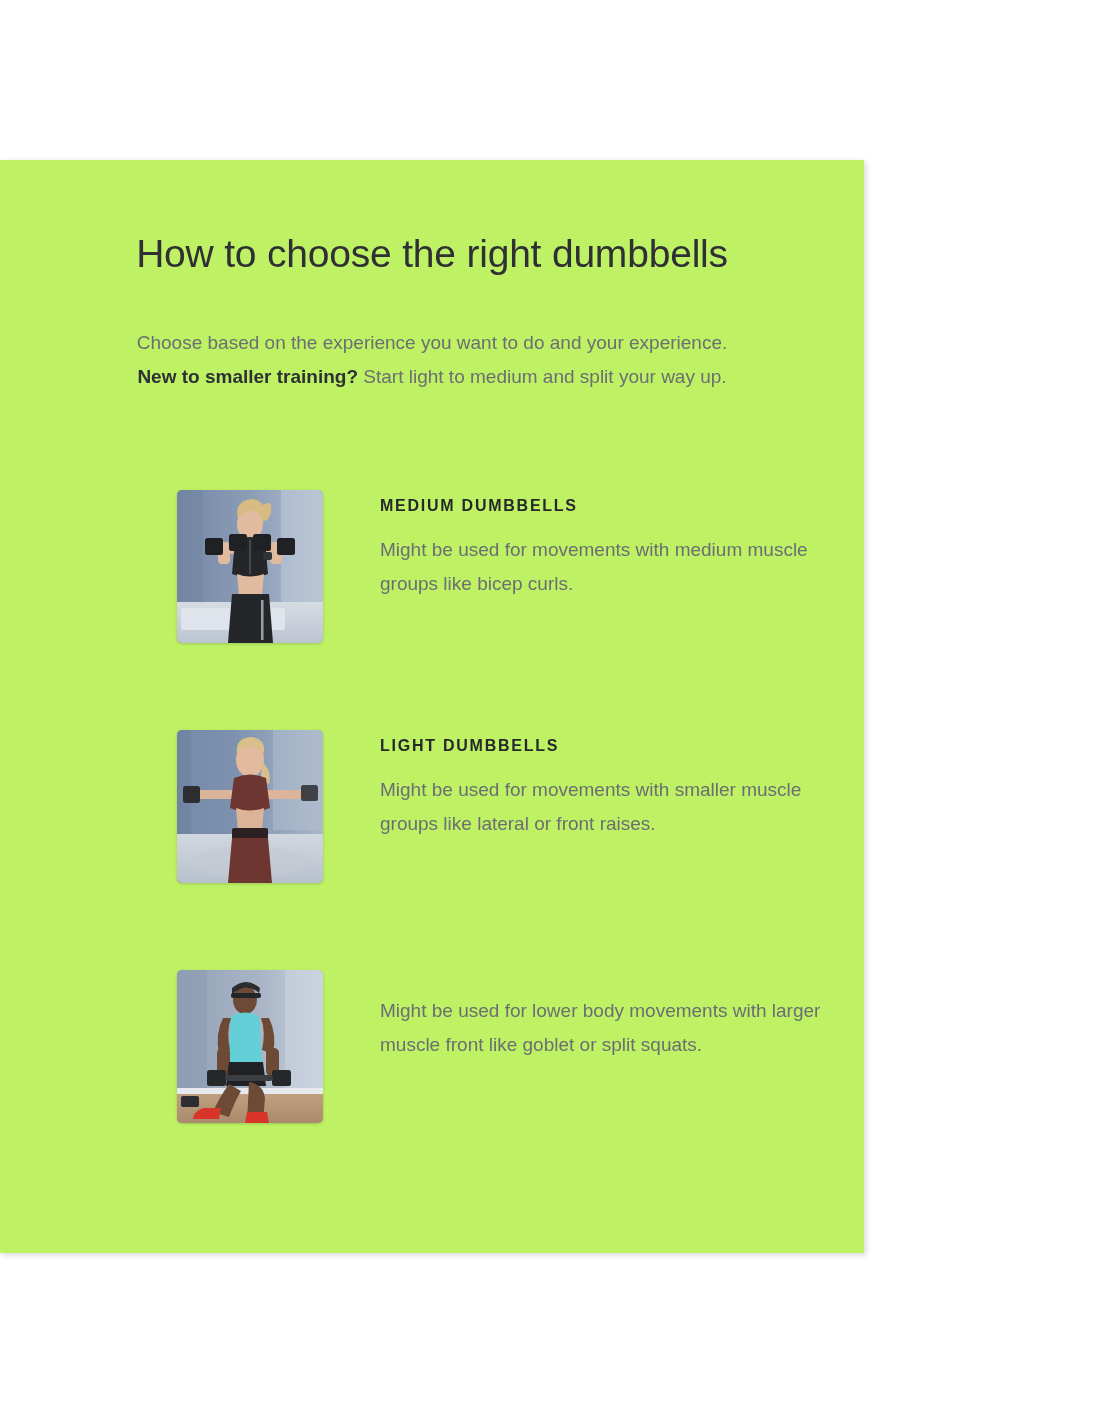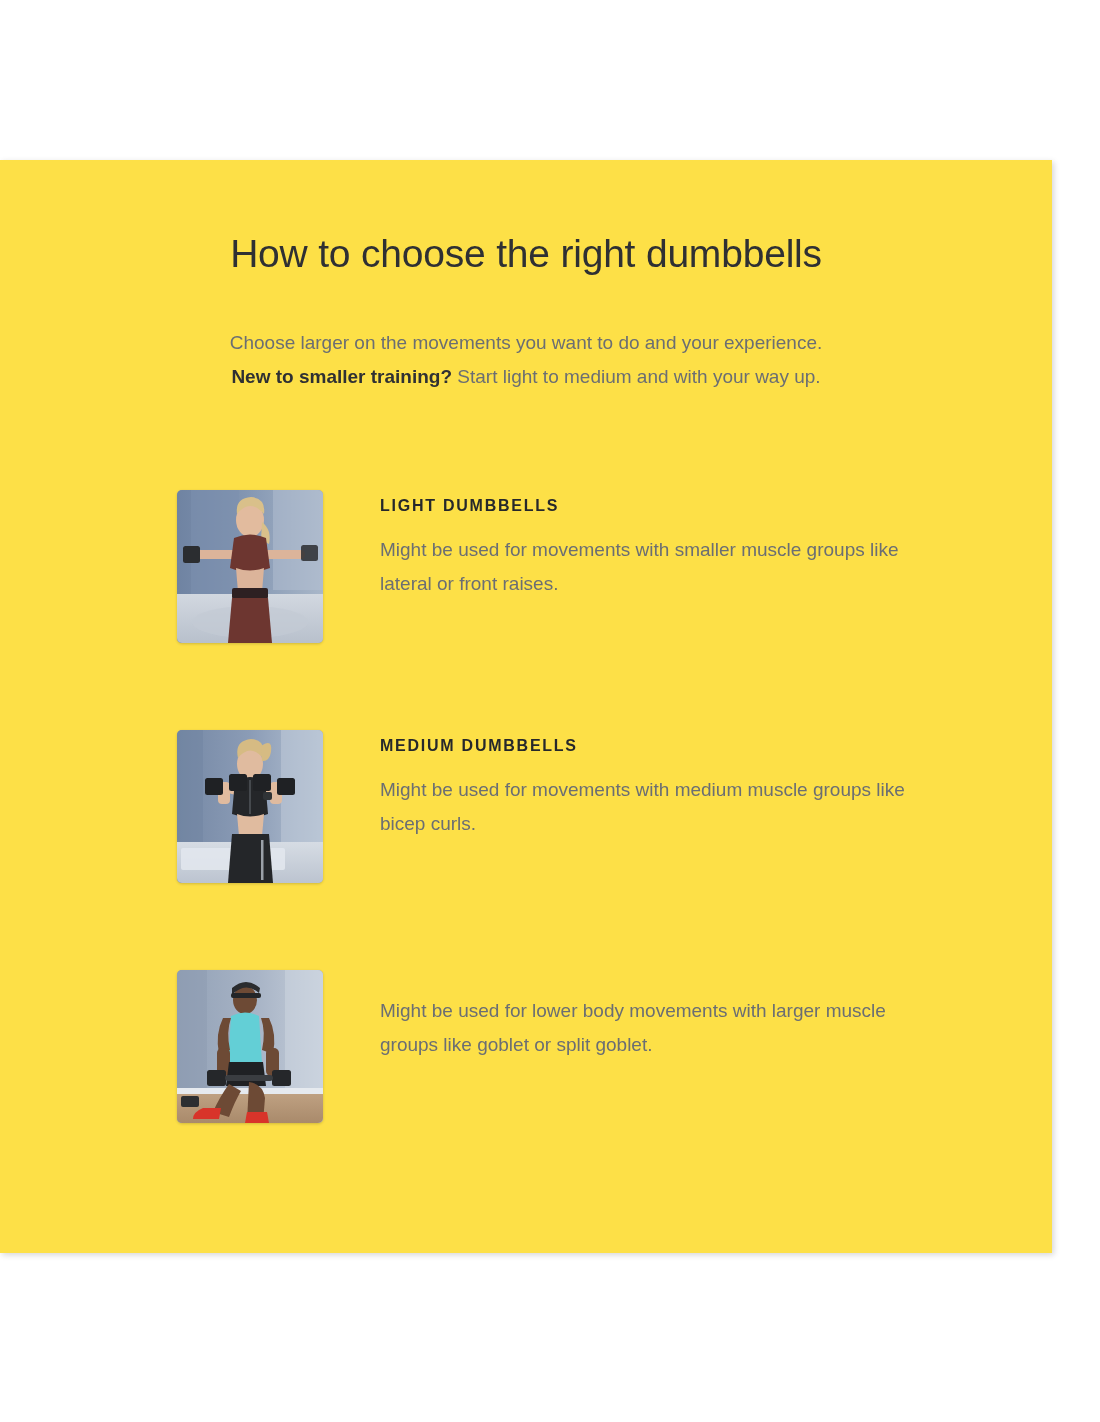--- a/index.html
+++ b/index.html
@@ -20,23 +20,23 @@
     position: relative;
     width: 1100px;
     height: 1422px;
     background: #ffffff;
   }
 
   #panel {
     position: absolute;
     left: 0;
     top: 160px;
-    width: 1052px;
+    width: 864px;
     height: 1093px;
-    background: #fde047;
+    background: #bef264;
     box-shadow: 2px 2px 6px rgba(0,0,0,0.16);
     overflow: hidden;
   }
 
   
   .section-header {
     text-align: center;
     padding-top: 72px;
   }
 
@@ -121,26 +121,77 @@
 <body>
 
 <div id="page">
 
   <div id="panel">
 
     <div class="section-header">
       <h1 class="page-title">How to choose the right dumbbells</h1>
 
       <div class="subtitle-block">
-        <span class="subtitle-line">Choose larger on the movements you want to do and your experience.</span>
-        <span class="subtitle-line"><span class="subtitle-strong">New to smaller training?</span><span> Start light to medium and with your way up.</span></span>
+        <span class="subtitle-line">Choose based on the experience you want to do and your experience.</span>
+        <span class="subtitle-line"><span class="subtitle-strong">New to smaller training?</span><span> Start light to medium and split your way up.</span></span>
       </div>
     </div>
 
     <div class="items">
+
+      <div class="item-row">
+        <div class="thumb">
+          <svg viewBox="0 0 146 153" xmlns="http://www.w3.org/2000/svg">
+            <defs>
+              <linearGradient id="w2" x1="0" y1="0" x2="1" y2="0">
+                <stop offset="0" stop-color="#7588a5"></stop>
+                <stop offset="0.5" stop-color="#8b9cb6"></stop>
+                <stop offset="1" stop-color="#b4c1d2"></stop>
+              </linearGradient>
+              <linearGradient id="f2" x1="0" y1="0" x2="0" y2="1">
+                <stop offset="0" stop-color="#d6dce4"></stop>
+                <stop offset="1" stop-color="#bcc4d0"></stop>
+              </linearGradient>
+            </defs>
+            <rect x="0" y="0" width="146" height="153" fill="url(#w2)"></rect>
+            <rect x="104" y="0" width="42" height="118" fill="#c0cbd9" opacity="0.55"></rect>
+            <rect x="0" y="0" width="26" height="120" fill="#6f82a0" opacity="0.45"></rect>
+            <rect x="0" y="112" width="146" height="41" fill="url(#f2)"></rect>
+            <rect x="4" y="118" width="104" height="22" rx="2" fill="#e3e8ee" opacity="0.85"></rect>
+
+            <ellipse cx="73" cy="34" rx="13" ry="16" fill="#e0bb9f"></ellipse>
+            <path d="M61 28 q12 -15 25 0 q4 -18 -12 -19 q-17 2 -13 19z" fill="#d6bb83"></path>
+            <path d="M84 16 q12 -8 10 6 q-2 10 -9 9z" fill="#d6bb83"></path>
+
+            <path d="M48 60 q6 -12 16 -10 l2 14 q-10 3 -18 -4z" fill="#e0bb9f"></path>
+            <path d="M98 60 q-6 -12 -16 -10 l-2 14 q10 3 18 -4z" fill="#e0bb9f"></path>
+            <rect x="41" y="52" width="12" height="22" rx="4" fill="#e0bb9f"></rect>
+            <rect x="93" y="52" width="12" height="22" rx="4" fill="#e0bb9f"></rect>
+
+            <path d="M58 50 q15 -6 30 0 l3 34 q-18 7 -36 0z" fill="#242629"></path>
+            <line x1="73" y1="50" x2="73" y2="84" stroke="#55595e" stroke-width="1.4"></line>
+
+            <path d="M60 84 q13 5 27 0 l-2 22 q-12 4 -23 0z" fill="#e0bb9f"></path>
+
+            <path d="M55 104 h37 l4 49 h-45z" fill="#242629"></path>
+            <rect x="84" y="110" width="2.5" height="40" fill="#9aa0a8"></rect>
+
+            <rect x="28" y="48" width="18" height="17" rx="2.5" fill="#1f2124"></rect>
+            <rect x="52" y="44" width="18" height="17" rx="2.5" fill="#1f2124"></rect>
+            <rect x="76" y="44" width="18" height="17" rx="2.5" fill="#1f2124"></rect>
+            <rect x="100" y="48" width="18" height="17" rx="2.5" fill="#1f2124"></rect>
+
+            <rect x="86" y="62" width="9" height="8" rx="2" fill="#2f3336"></rect>
+          </svg>
+        </div>
+        <div class="item-text">
+          <h3 class="item-title">MEDIUM DUMBBELLS</h3>
+          <p class="item-desc">Might be used for movements with medium muscle groups like bicep curls.</p>
+        </div>
+      </div>
 
       <div class="item-row">
         <div class="thumb">
           <svg viewBox="0 0 146 153" xmlns="http://www.w3.org/2000/svg">
             <defs>
               <linearGradient id="w1" x1="0" y1="0" x2="1" y2="0">
                 <stop offset="0" stop-color="#6f83a2"></stop>
                 <stop offset="0.45" stop-color="#8295b1"></stop>
                 <stop offset="1" stop-color="#a9b7c9"></stop>
               </linearGradient>
@@ -176,71 +227,20 @@
         <div class="item-text">
           <h3 class="item-title">LIGHT DUMBBELLS</h3>
           <p class="item-desc">Might be used for movements with smaller muscle groups like lateral or front raises.</p>
         </div>
       </div>
 
       <div class="item-row">
         <div class="thumb">
           <svg viewBox="0 0 146 153" xmlns="http://www.w3.org/2000/svg">
             <defs>
-              <linearGradient id="w2" x1="0" y1="0" x2="1" y2="0">
-                <stop offset="0" stop-color="#7588a5"></stop>
-                <stop offset="0.5" stop-color="#8b9cb6"></stop>
-                <stop offset="1" stop-color="#b4c1d2"></stop>
-              </linearGradient>
-              <linearGradient id="f2" x1="0" y1="0" x2="0" y2="1">
-                <stop offset="0" stop-color="#d6dce4"></stop>
-                <stop offset="1" stop-color="#bcc4d0"></stop>
-              </linearGradient>
-            </defs>
-            <rect x="0" y="0" width="146" height="153" fill="url(#w2)"></rect>
-            <rect x="104" y="0" width="42" height="118" fill="#c0cbd9" opacity="0.55"></rect>
-            <rect x="0" y="0" width="26" height="120" fill="#6f82a0" opacity="0.45"></rect>
-            <rect x="0" y="112" width="146" height="41" fill="url(#f2)"></rect>
-            <rect x="4" y="118" width="104" height="22" rx="2" fill="#e3e8ee" opacity="0.85"></rect>
-
-            <ellipse cx="73" cy="34" rx="13" ry="16" fill="#e0bb9f"></ellipse>
-            <path d="M61 28 q12 -15 25 0 q4 -18 -12 -19 q-17 2 -13 19z" fill="#d6bb83"></path>
-            <path d="M84 16 q12 -8 10 6 q-2 10 -9 9z" fill="#d6bb83"></path>
-
-            <path d="M48 60 q6 -12 16 -10 l2 14 q-10 3 -18 -4z" fill="#e0bb9f"></path>
-            <path d="M98 60 q-6 -12 -16 -10 l-2 14 q10 3 18 -4z" fill="#e0bb9f"></path>
-            <rect x="41" y="52" width="12" height="22" rx="4" fill="#e0bb9f"></rect>
-            <rect x="93" y="52" width="12" height="22" rx="4" fill="#e0bb9f"></rect>
-
-            <path d="M58 50 q15 -6 30 0 l3 34 q-18 7 -36 0z" fill="#242629"></path>
-            <line x1="73" y1="50" x2="73" y2="84" stroke="#55595e" stroke-width="1.4"></line>
-
-            <path d="M60 84 q13 5 27 0 l-2 22 q-12 4 -23 0z" fill="#e0bb9f"></path>
-
-            <path d="M55 104 h37 l4 49 h-45z" fill="#242629"></path>
-            <rect x="84" y="110" width="2.5" height="40" fill="#9aa0a8"></rect>
-
-            <rect x="28" y="48" width="18" height="17" rx="2.5" fill="#1f2124"></rect>
-            <rect x="52" y="44" width="18" height="17" rx="2.5" fill="#1f2124"></rect>
-            <rect x="76" y="44" width="18" height="17" rx="2.5" fill="#1f2124"></rect>
-            <rect x="100" y="48" width="18" height="17" rx="2.5" fill="#1f2124"></rect>
-
-            <rect x="86" y="62" width="9" height="8" rx="2" fill="#2f3336"></rect>
-          </svg>
-        </div>
-        <div class="item-text">
-          <h3 class="item-title">MEDIUM DUMBBELLS</h3>
-          <p class="item-desc">Might be used for movements with medium muscle groups like bicep curls.</p>
-        </div>
-      </div>
-
-      <div class="item-row">
-        <div class="thumb">
-          <svg viewBox="0 0 146 153" xmlns="http://www.w3.org/2000/svg">
-            <defs>
               <linearGradient id="w3" x1="0" y1="0" x2="1" y2="0">
                 <stop offset="0" stop-color="#92a1b6"></stop>
                 <stop offset="0.55" stop-color="#a8b4c6"></stop>
                 <stop offset="1" stop-color="#c6cfdb"></stop>
               </linearGradient>
               <linearGradient id="f3" x1="0" y1="0" x2="0" y2="1">
                 <stop offset="0" stop-color="#c0a283"></stop>
                 <stop offset="1" stop-color="#a98a6b"></stop>
               </linearGradient>
             </defs>
@@ -271,19 +271,19 @@
             <path d="M70 142 h20 l2 11 h-24z" fill="#d8342a"></path>
 
             <rect x="30" y="100" width="19" height="16" rx="2.5" fill="#25272a"></rect>
             <rect x="95" y="100" width="19" height="16" rx="2.5" fill="#25272a"></rect>
             <rect x="48" y="105" width="48" height="6" rx="3" fill="#3a3d41"></rect>
 
             <rect x="4" y="126" width="18" height="11" rx="2" fill="#2c2e31"></rect>
           </svg>
         </div>
         <div class="item-text">
-          <p class="item-desc">Might be used for lower body movements with larger muscle groups like goblet or split goblet.</p>
+          <p class="item-desc">Might be used for lower body movements with larger muscle front like goblet or split squats.</p>
         </div>
       </div>
 
     </div>
   </div>
 </div>
 
 </body></html>

